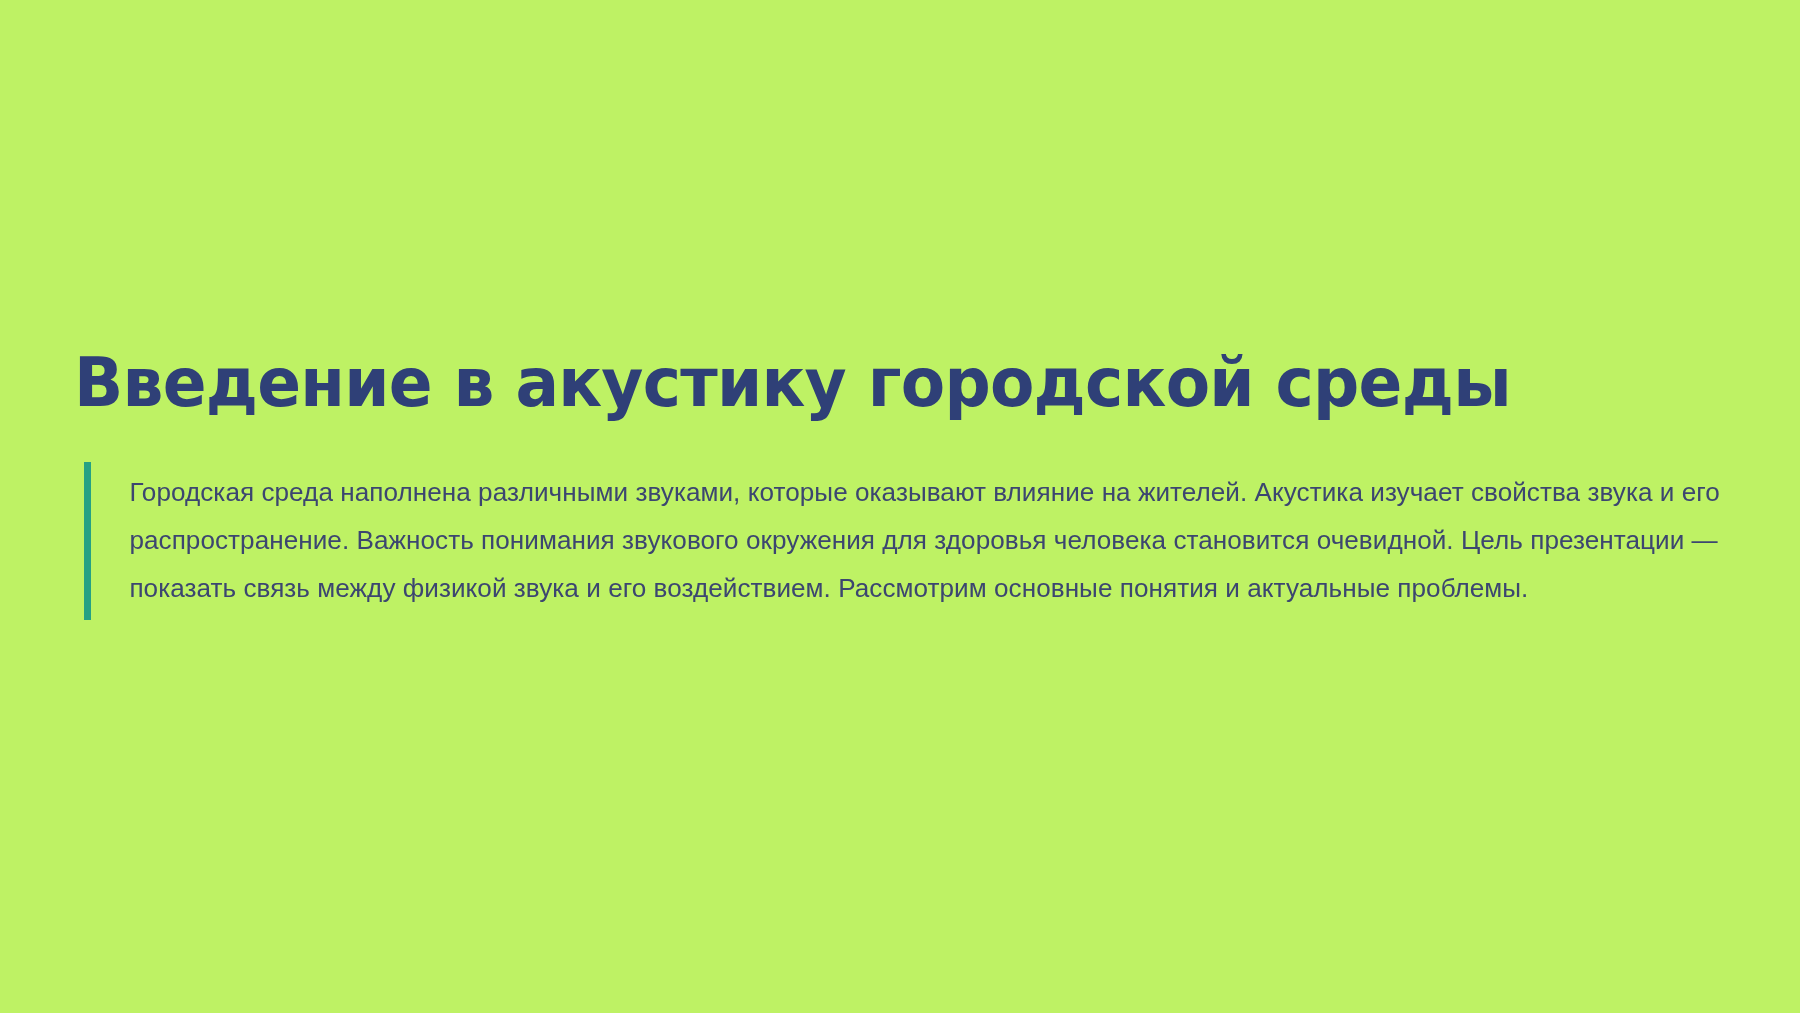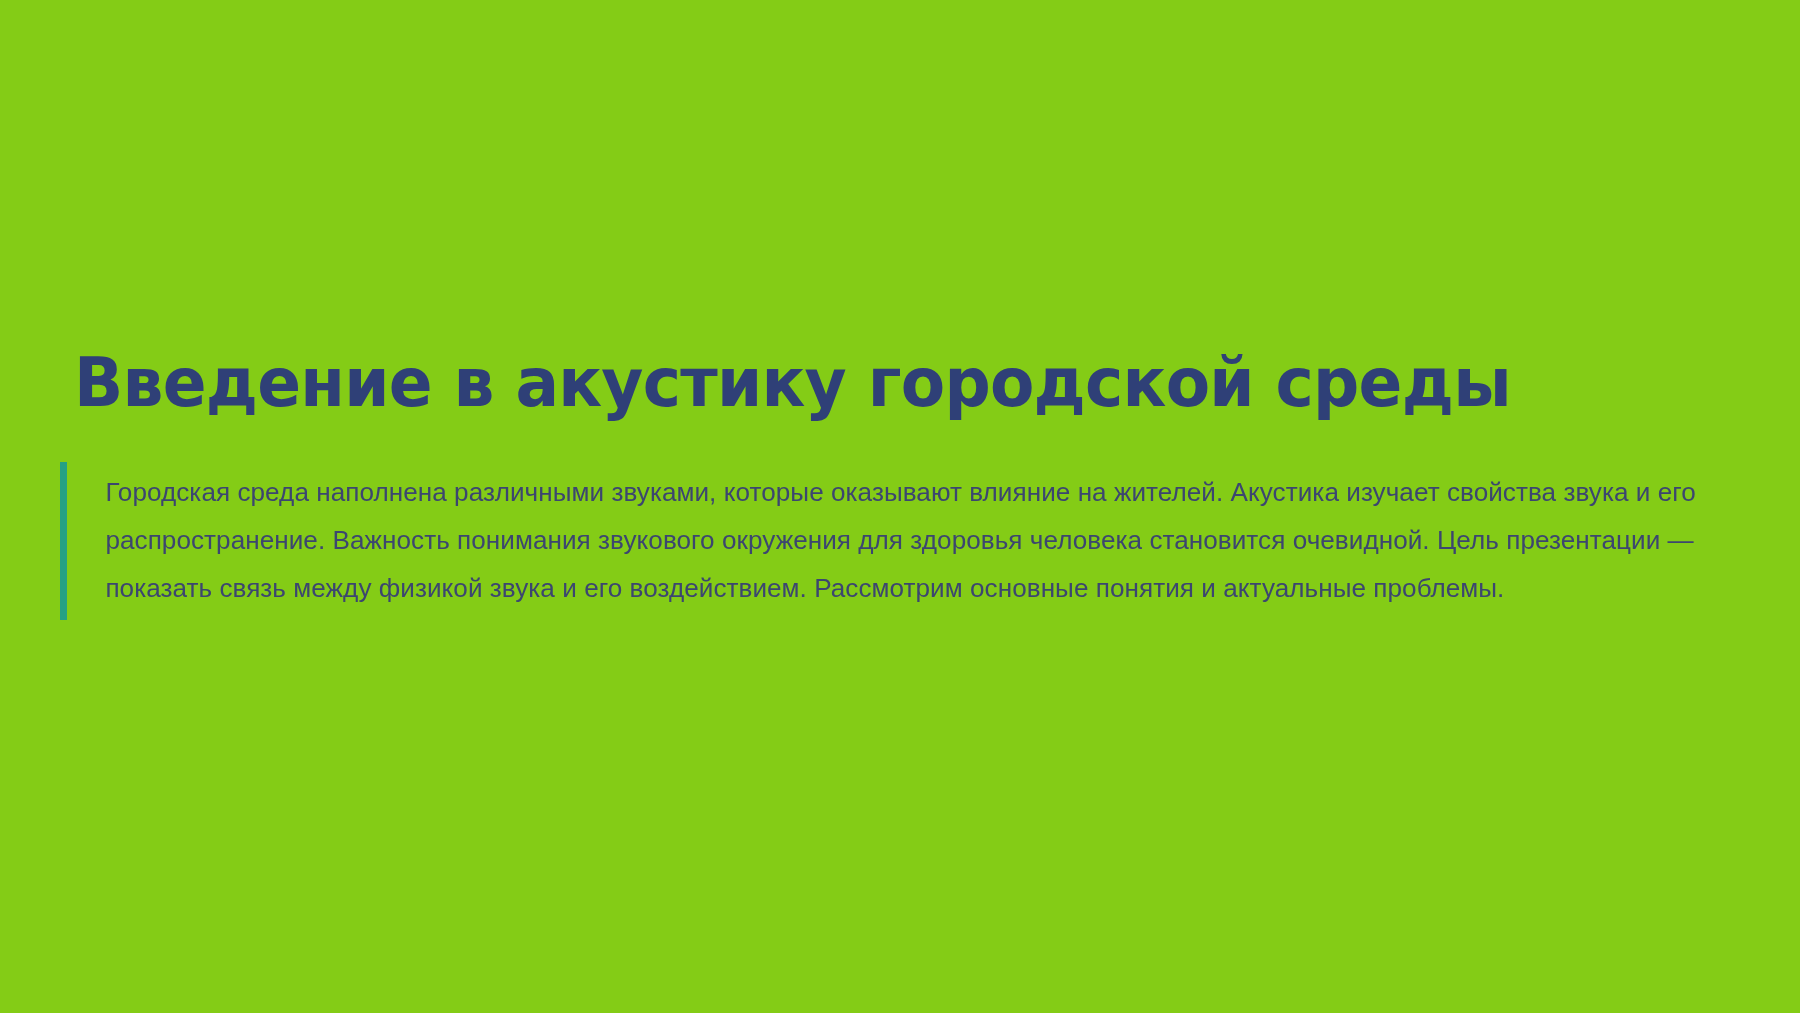--- a/index.html
+++ b/index.html
@@ -36,21 +36,21 @@
     letter-spacing: -0.8px;
     color: #2f4077;
     white-space: nowrap;
     transform: scaleX(0.965);
     transform-origin: left center;
   }
 
   
   .body-block {
     position: absolute;
-    left: 60px;
+    left: 84px;
     top: 462px;
     width: 1690px;
     display: flex;
     align-items: flex-end;
   }
 
   .accent-bar {
     flex: 0 0 auto;
     width: 7px;
     background: #25a184;
@@ -67,21 +67,21 @@
     line-height: 48px;
     color: #3c4670;
     letter-spacing: 0.05px;
     transform: scaleX(0.985);
     transform-origin: left top;
   }
 </style>
 </head>
 <body>
 
-<div class="slide" style="background: #84cc16;">
+<div class="slide" style="background: #bef264;">
 
   <h1 class="slide-title" style="color: rgb(47, 64, 119);">Введение в акустику городской среды</h1>
 
   <div class="body-block">
     <div class="accent-bar" style="background: rgb(37, 161, 132);"></div>
     <p class="body-text" style="color: rgb(60, 70, 112);">Городская среда наполнена различными звуками, которые оказывают влияние на жителей. Акустика изучает свойства звука и его распространение. Важность понимания звукового окружения для здоровья человека становится очевидной. Цель презентации — показать связь между физикой звука и его воздействием. Рассмотрим основные понятия и актуальные проблемы.</p>
   </div>
 
 </div>
 

